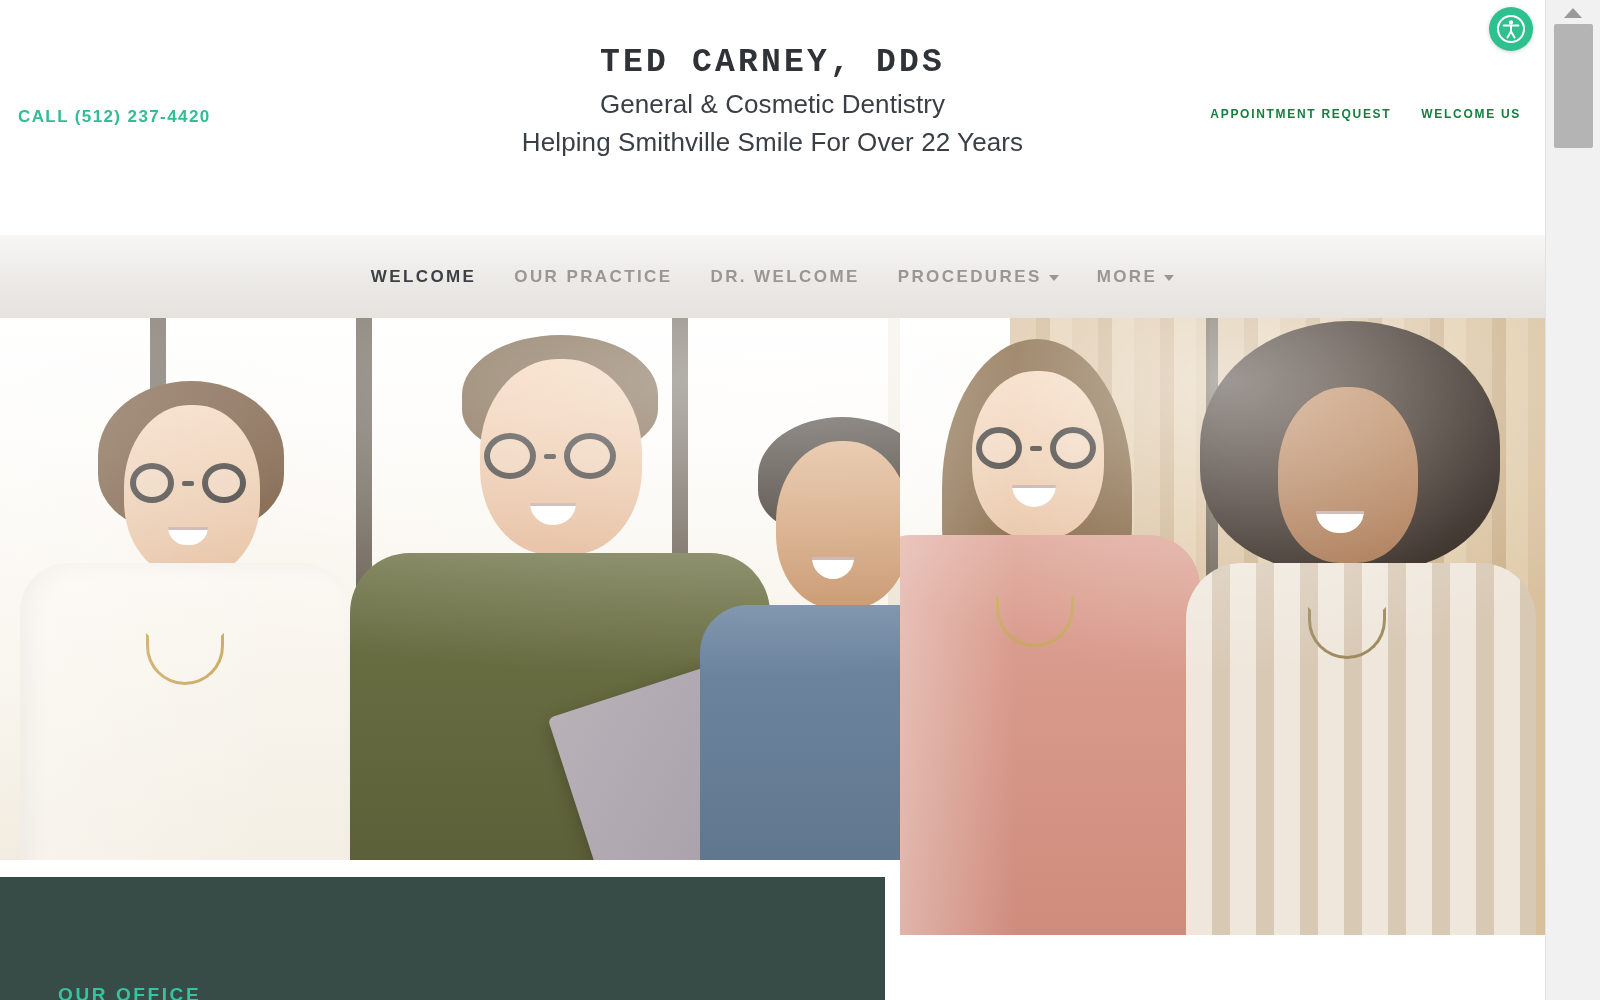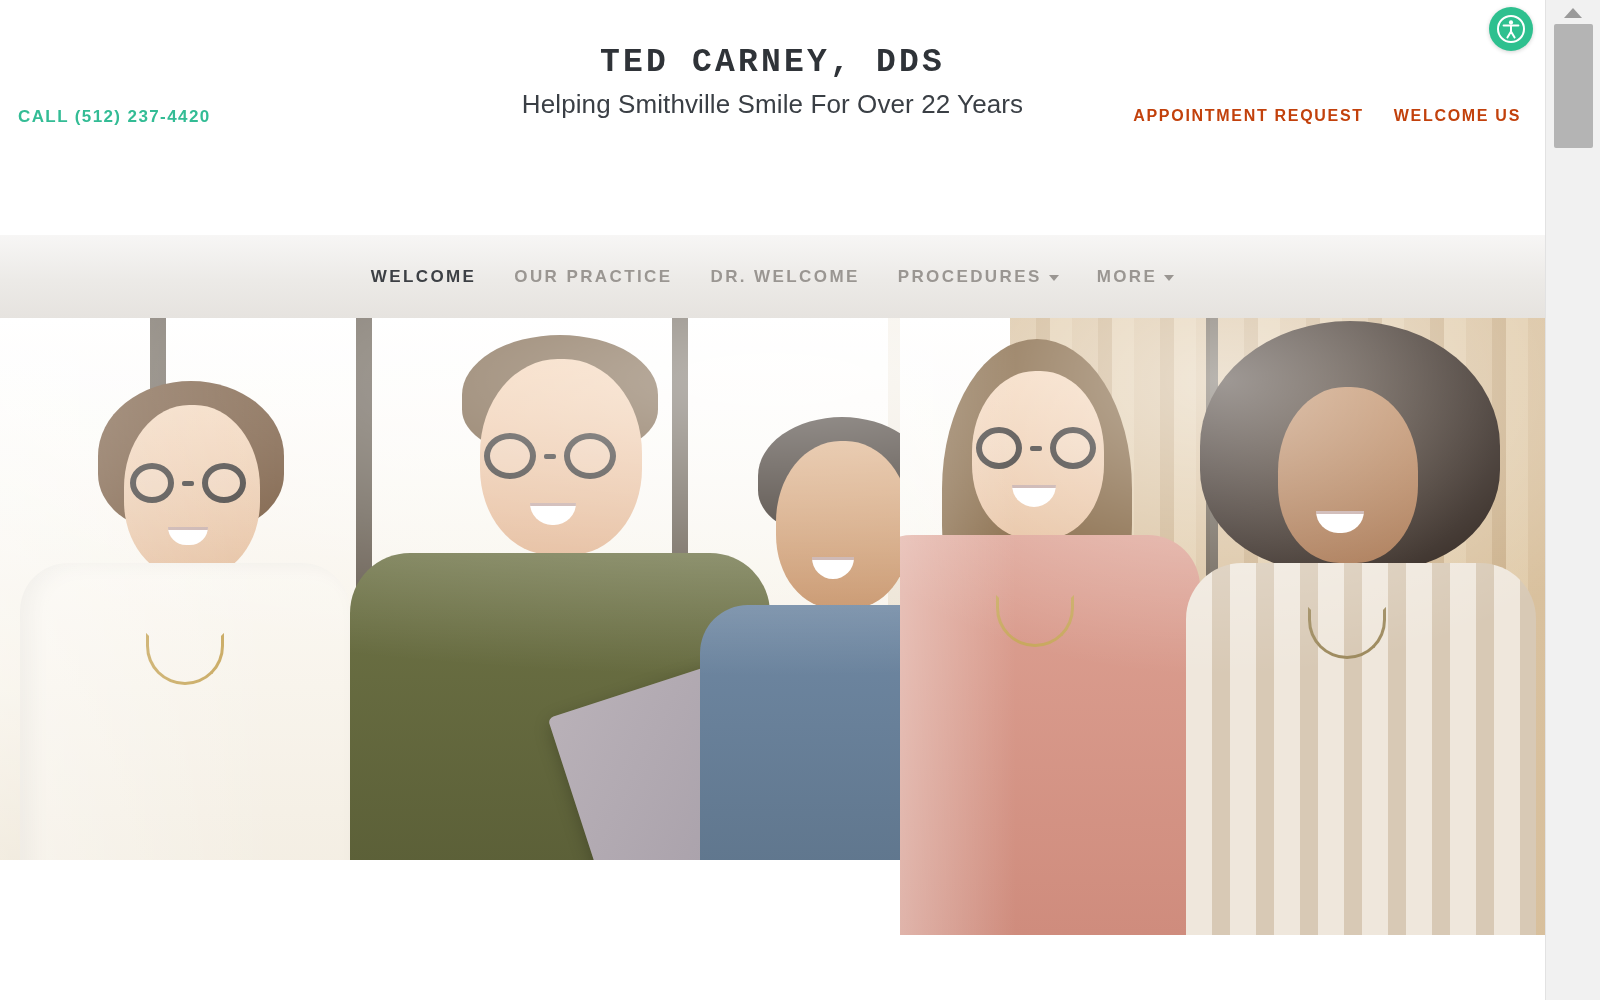--- a/index.html
+++ b/index.html
@@ -83,24 +83,24 @@
   .header-links {
     position: absolute;
     right: 24px;
     top: 107px;
     display: flex;
     align-items: center;
     gap: 30px;
   }
 
   .header-link {
-    font-size: 16px;
+    font-size: 12px;
     font-weight: 700;
     letter-spacing: 1.7px;
-    color: #c2410c;
+    color: #15803d;
     text-decoration: none;
     white-space: nowrap;
     font-family: "Liberation Sans", sans-serif;
   }
 
   
   .a11y-btn {
     position: absolute;
     right: 12px;
     top: 7px;
@@ -343,20 +343,21 @@
 <div id="page">
 
   <div id="viewport">
 
     <div class="header">
 
       <a class="phone-link" href="#">CALL (512) 237-4420</a>
 
       <div class="brand-block">
         <div class="brand-title">TED CARNEY, DDS</div>
+        <div class="brand-sub">General &amp; Cosmetic Dentistry</div>
         <div class="brand-sub">Helping Smithville Smile For Over 22 Years</div>
       </div>
 
       <div class="header-links">
         <a class="header-link" href="#">APPOINTMENT REQUEST</a>
         <a class="header-link" href="#">WELCOME US</a>
       </div>
     </div>
 
     <div class="navbar">
@@ -479,20 +480,23 @@
                      #efe7dc 0px, #efe7dc 26px,
                      #d8c9b5 26px, #d8c9b5 44px);
                  border-radius:56px 56px 0 0;"></div>
             <div class="necklace" style="left:140px; bottom:276px; border-color:#9d8a5e; border-top-color:transparent;"></div>
           </div>
         </div>
       </div>
 
       <div class="white-band"></div>
 
+      <div class="office-card">
+        <div class="office-title">OUR OFFICE</div>
+      </div>
 
     </div>
 
     <div class="a11y-btn">
       <svg width="30" height="30" viewBox="0 0 30 30" aria-hidden="true">
         <circle cx="15" cy="15" r="13" fill="none" stroke="#ffffff" stroke-width="2"></circle>
         <circle cx="15" cy="8.4" r="2.1" fill="#ffffff"></circle>
         <path d="M7.6 11.6 L22.4 11.6" stroke="#ffffff" stroke-width="2" stroke-linecap="round"></path>
         <path d="M15 11.6 L15 17.4 M15 17.4 L11.4 23.4 M15 17.4 L18.6 23.4" stroke="#ffffff" stroke-width="2" stroke-linecap="round" fill="none"></path>
       </svg>

